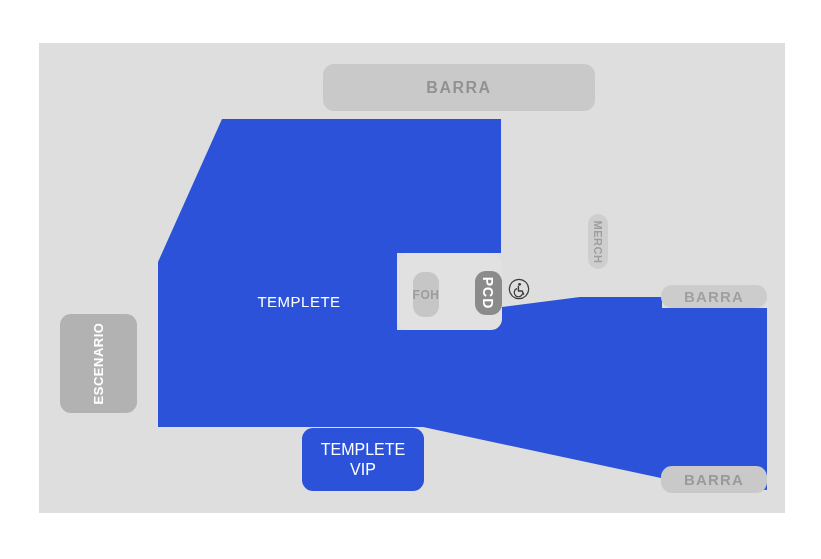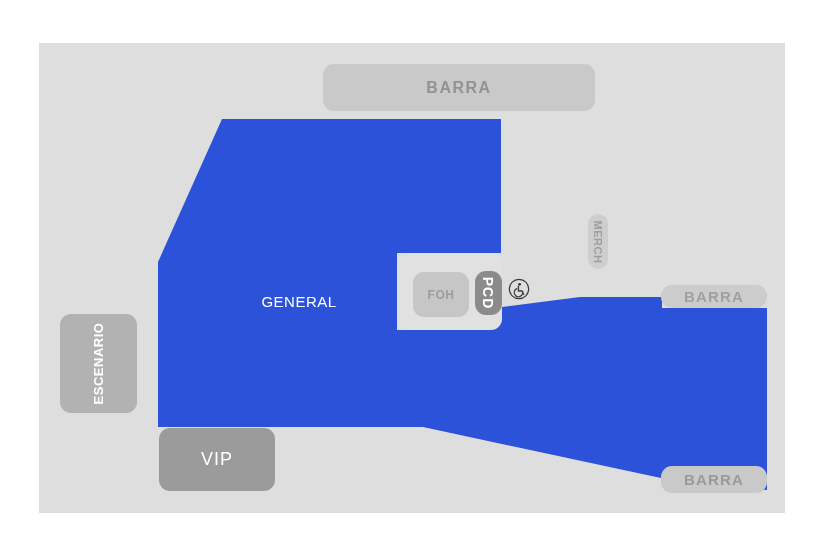--- a/index.html
+++ b/index.html
@@ -60,21 +60,21 @@
     left: 21px; top: 271px; width: 77px; height: 99px;
     background: #b2b2b2; color: #ffffff;
     font-size: 13px; font-weight: 700; letter-spacing: 0.5px;
   }
   .escenario span { transform: rotate(-90deg); white-space: nowrap; }
   .foh-pad {
     left: 358px; top: 210px; width: 105px; height: 77px;
     background: #e1e1e1;
   }
   .foh {
-    left: 374px; top: 229px; width: 56px; height: 45px;
+    left: 374px; top: 229px; width: 26px; height: 45px;
     background: #c6c6c6; color: #9d9d9d;
     font-size: 12px; font-weight: 700; letter-spacing: 0.5px;
   }
   .pcd {
     left: 436px; top: 228px; width: 27px; height: 44px;
     background: #8b8b8b; color: #ffffff;
     font-size: 14px; font-weight: 700;
   }
   .pcd span { transform: rotate(90deg); white-space: nowrap; letter-spacing: 1px; }
   .merch {
@@ -109,21 +109,21 @@
 </head>
 <body>
 
 <div class="stage">
   <div class="floor">
 
     <svg class="zone-shape" viewBox="0 0 746 470">
       <polygon fill="#2b52d9" points="183,76 462,76 462,210 358,210 358,287 436,287 436,272 463,272 463,264 541,254 623,254 623,265 728,265 728,447 622,435 384,384 119,384 119,219"></polygon>
     </svg>
 
-    <div class="box general-label">GENERAL</div>
+    <div class="box general-label">TEMPLETE</div>
 
     <div class="box barra-top">
       <span>BARRA</span>
     </div>
 
     <div class="box escenario">
       <span>ESCENARIO</span>
     </div>
 
     <div class="box foh-pad"></div>
@@ -148,18 +148,18 @@
       <span>MERCH</span>
     </div>
 
     <div class="box barra-right">
       <span>BARRA</span>
     </div>
     <div class="box barra-bottom">
       <span>BARRA</span>
     </div>
 
-    <div class="box vip">
-      <span>VIP</span>
+    <div class="box templete-vip">
+      <span>TEMPLETE VIP</span>
     </div>
 
   </div>
 </div>
 
 </body></html>

